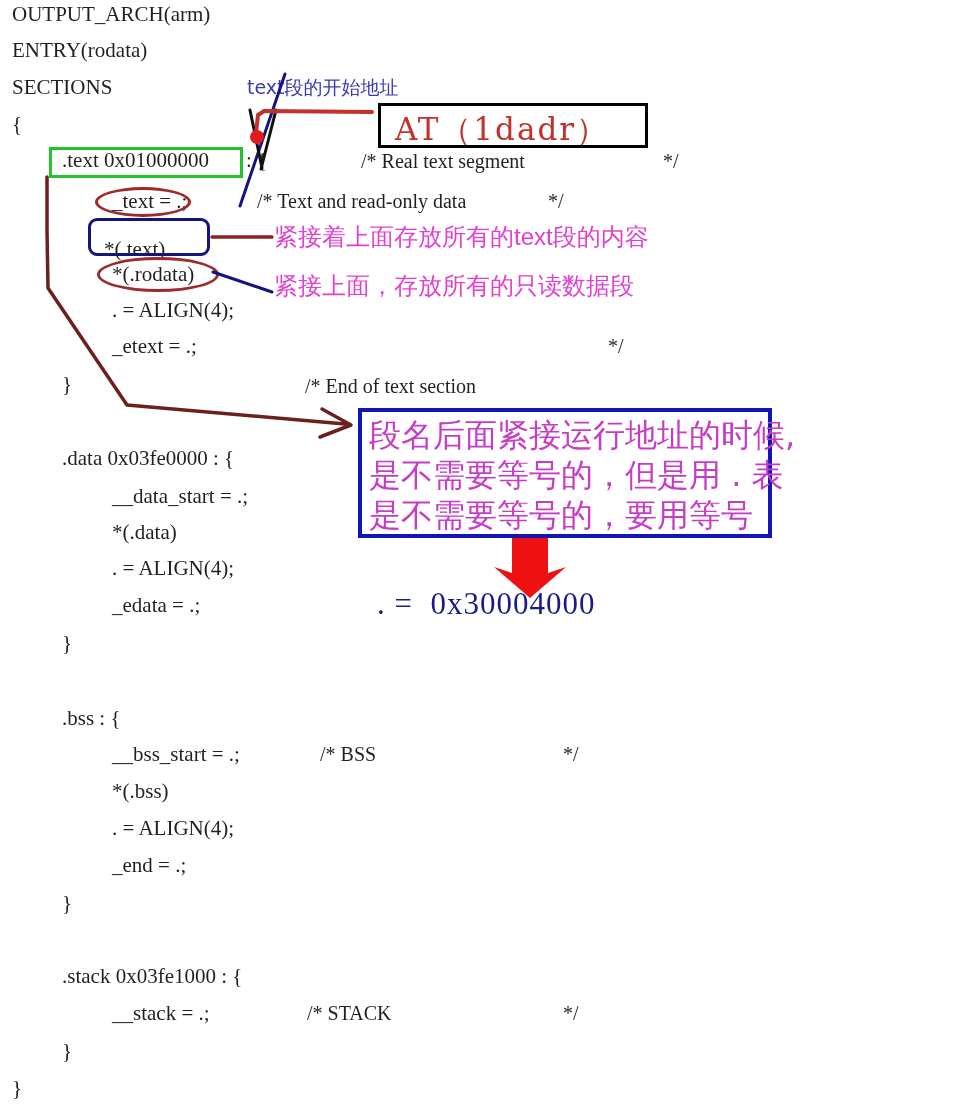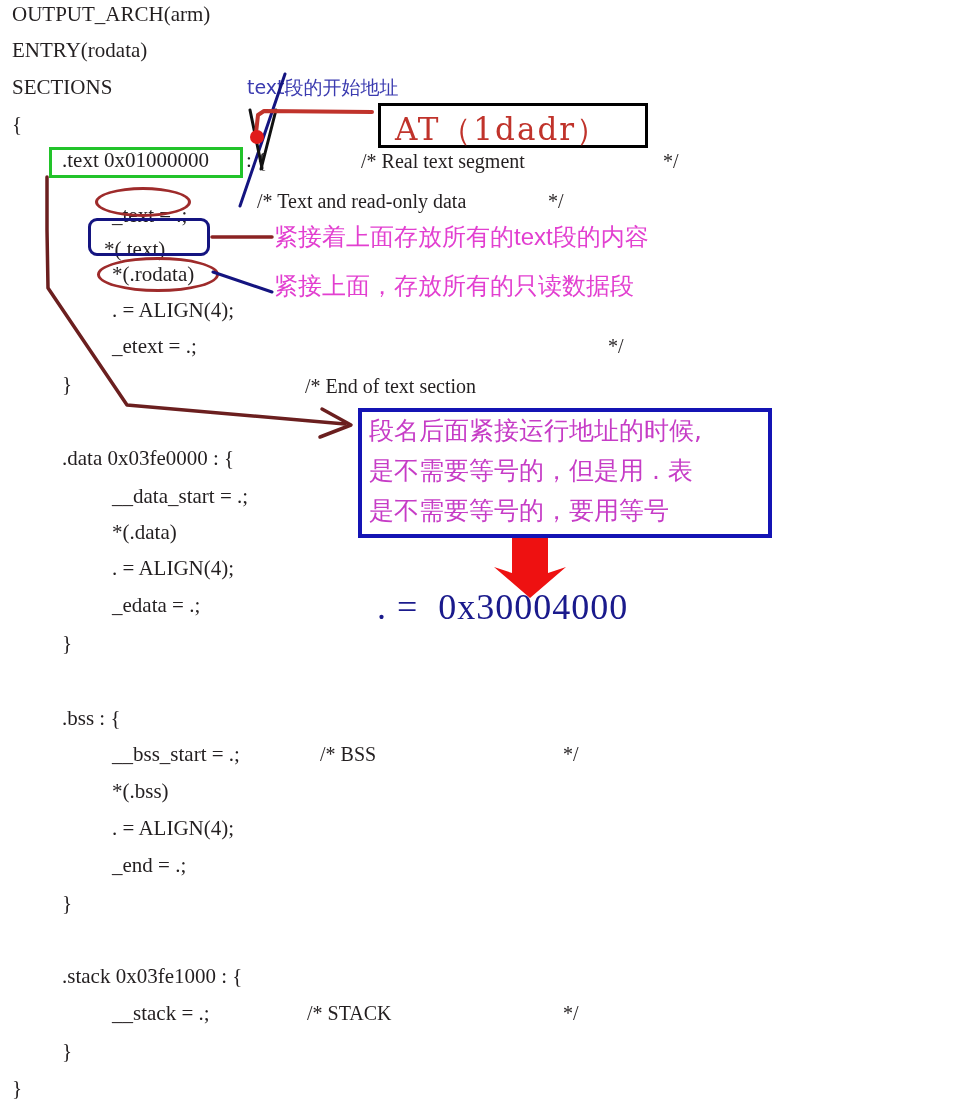--- a/index.html
+++ b/index.html
@@ -38,21 +38,21 @@
     position:absolute;
     font-family:"DejaVu Sans",sans-serif;
     font-size:19px;
     color:#3b3bb0;
     white-space:pre;
     line-height:1;
   }
   .cn-box-text{
     position:absolute;
     font-family:"DejaVu Sans",sans-serif;
-    font-size:25px;
+    font-size:32px;
     color:#c63cc6;
     line-height:1.32;
     white-space:pre;
   }
   .atbox{
     position:absolute;
     border:3px solid #000000;
     background:#ffffff;
     box-sizing:border-box;
   }
@@ -88,21 +88,21 @@
   .ellipse{
     position:absolute;
     border:3px solid #9e2b2b;
     border-radius:50%;
     box-sizing:border-box;
     background:transparent;
   }
   .hexnum{
     position:absolute;
     font-family:"Liberation Serif","DejaVu Serif",serif;
-    font-size:36px;
+    font-size:31px;
     color:#1a1a8c;
     white-space:pre;
     letter-spacing:1px;
   }
   svg.overlay{position:absolute;left:0;top:0;width:975px;height:1115px;pointer-events:none;}
 </style>
 </head>
 <body>
 
 <div id="stage">
@@ -110,21 +110,21 @@
   <div class="code" style="left:12px;top:4px;">OUTPUT_ARCH(arm)</div>
   <div class="code" style="left:12px;top:40px;">ENTRY(rodata)</div>
   <div class="code" style="left:12px;top:77px;">SECTIONS</div>
   <div class="code" style="left:12px;top:114px;">{</div>
 
   <div class="code" style="left:62px;top:150px;">.text 0x01000000</div>
   <div class="code" style="left:246px;top:150px;">: {</div>
   <div class="cmt" style="left:361px;top:151px;">/* Real text segment</div>
   <div class="cmt" style="left:663px;top:151px;">*/</div>
 
-  <div class="code" style="left:112px;top:205px;text-align:right;">_text = .;</div>
+  <div class="code" style="left:112px;top:191px;text-align:right;">_text = .;</div>
   <div class="cmt" style="left:257px;top:191px;">/* Text and read-only data</div>
   <div class="cmt" style="left:548px;top:191px;">*/</div>
 
   <div class="code" style="left:104px;top:226px;margin-top:13px;">*(.text)</div>
   <div class="code" style="left:112px;top:264px;">*(.rodata)</div>
   <div class="code" style="left:112px;top:300px;">. = ALIGN(4);</div>
 
   <div class="code" style="left:112px;top:336px;">_etext = .;</div>
   <div class="cmt" style="left:305px;top:336px;margin-top:40px;">/* End of text section</div>
   <div class="cmt" style="left:608px;top:336px;">*/</div>

